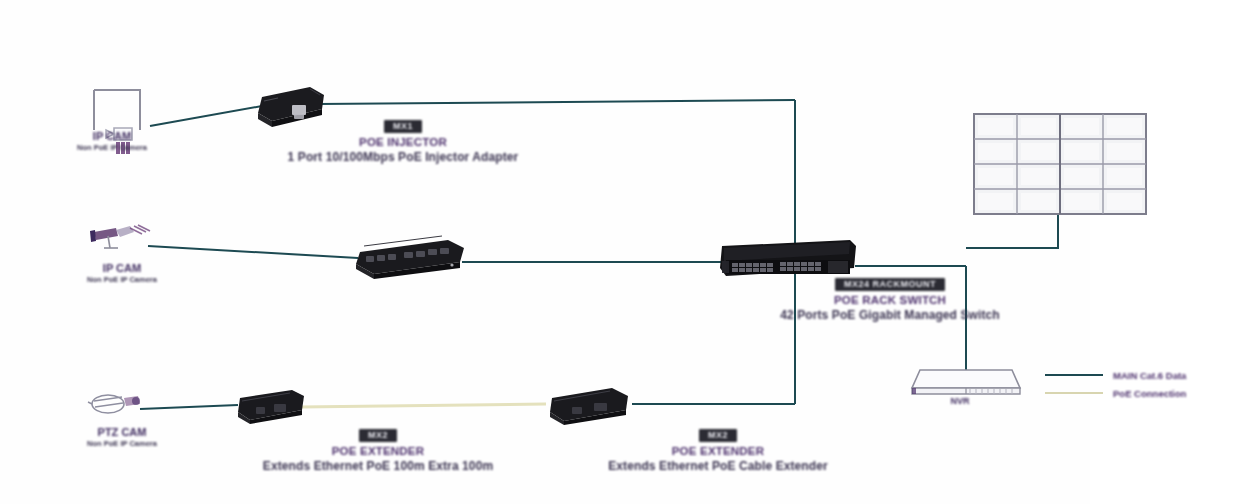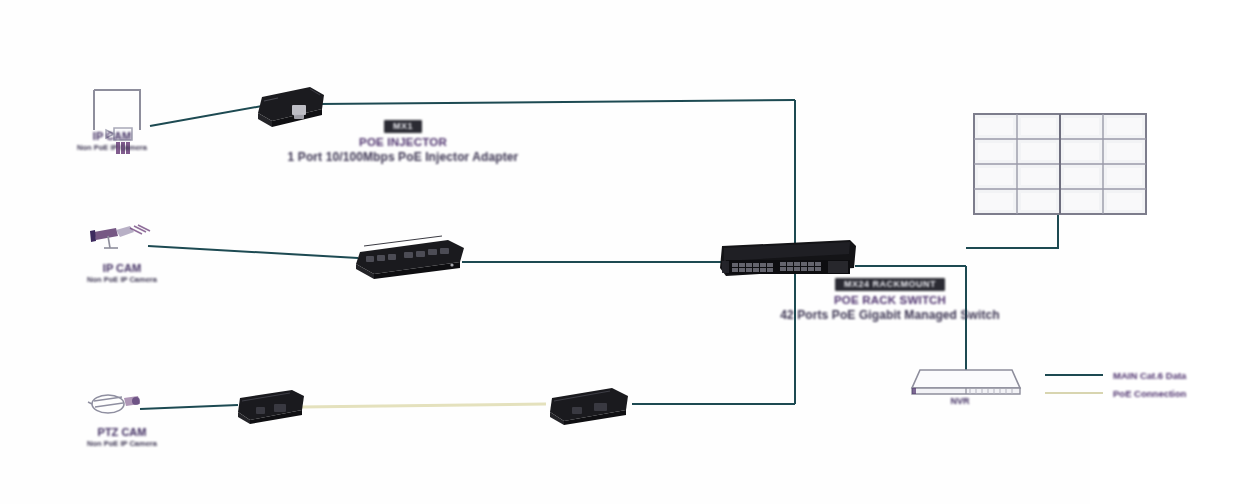--- a/index.html
+++ b/index.html
@@ -284,30 +284,40 @@
   <div class="node" style="left:232px; top:386px;">
     <svg width="76" height="40" viewBox="0 0 76 40">
       <path d="M 8 12 L 60 4 L 72 10 L 70 24 L 18 34 L 6 26 Z" fill="#1a1a1e"></path>
       <path d="M 6 26 L 18 34 L 18 38 L 6 31 Z" fill="#242428"></path>
       <path d="M 18 34 L 70 24 L 70 29 L 18 38 Z" fill="#0f0f12"></path>
       <rect x="42" y="18" width="12" height="8" rx="1" fill="#3d3d45" opacity="0.9"></rect>
       <rect x="24" y="21" width="9" height="7" rx="1" fill="#3d3d45" opacity="0.9"></rect>
       <path d="M 10 15 L 58 7" stroke="#3e3e46" stroke-width="1"></path>
     </svg>
   </div>
+  <div class="label-block" style="left:378px; top:424px;">
+    <span class="model-chip">MX2</span>
+    <span class="dev-title">POE EXTENDER</span>
+    <span class="dev-sub">Extends Ethernet PoE 100m Extra 100m</span>
+  </div>
 
   <div class="node" style="left:542px; top:384px;">
     <svg width="90" height="42" viewBox="0 0 90 42">
       <path d="M 10 14 L 70 4 L 86 12 L 84 26 L 22 37 L 8 28 Z" fill="#1a1a1e"></path>
       <path d="M 8 28 L 22 37 L 22 41 L 8 33 Z" fill="#242428"></path>
       <path d="M 22 37 L 84 26 L 84 31 L 22 41 Z" fill="#0f0f12"></path>
       <rect x="52" y="19" width="13" height="8" rx="1" fill="#3d3d45" opacity="0.9"></rect>
       <rect x="30" y="23" width="10" height="7" rx="1" fill="#3d3d45" opacity="0.9"></rect>
       <path d="M 12 17 L 68 7" stroke="#3e3e46" stroke-width="1"></path>
     </svg>
+  </div>
+  <div class="label-block" style="left:718px; top:424px;">
+    <span class="model-chip">MX2</span>
+    <span class="dev-title">POE EXTENDER</span>
+    <span class="dev-sub">Extends Ethernet PoE Cable Extender</span>
   </div>
 
   <div class="node" style="left:972px; top:112px;">
     <svg width="176" height="104" viewBox="0 0 176 104">
       <rect x="2" y="2" width="172" height="100" fill="#f2f3f5" stroke="#7d7d8c" stroke-width="2"></rect>
       <g stroke="#9a9aa8" stroke-width="1.4" fill="none">
         <line x1="45" y1="2" x2="45" y2="102"></line>
         <line x1="88" y1="2" x2="88" y2="102"></line>
         <line x1="131" y1="2" x2="131" y2="102"></line>
         <line x1="2" y1="27" x2="174" y2="27"></line>

